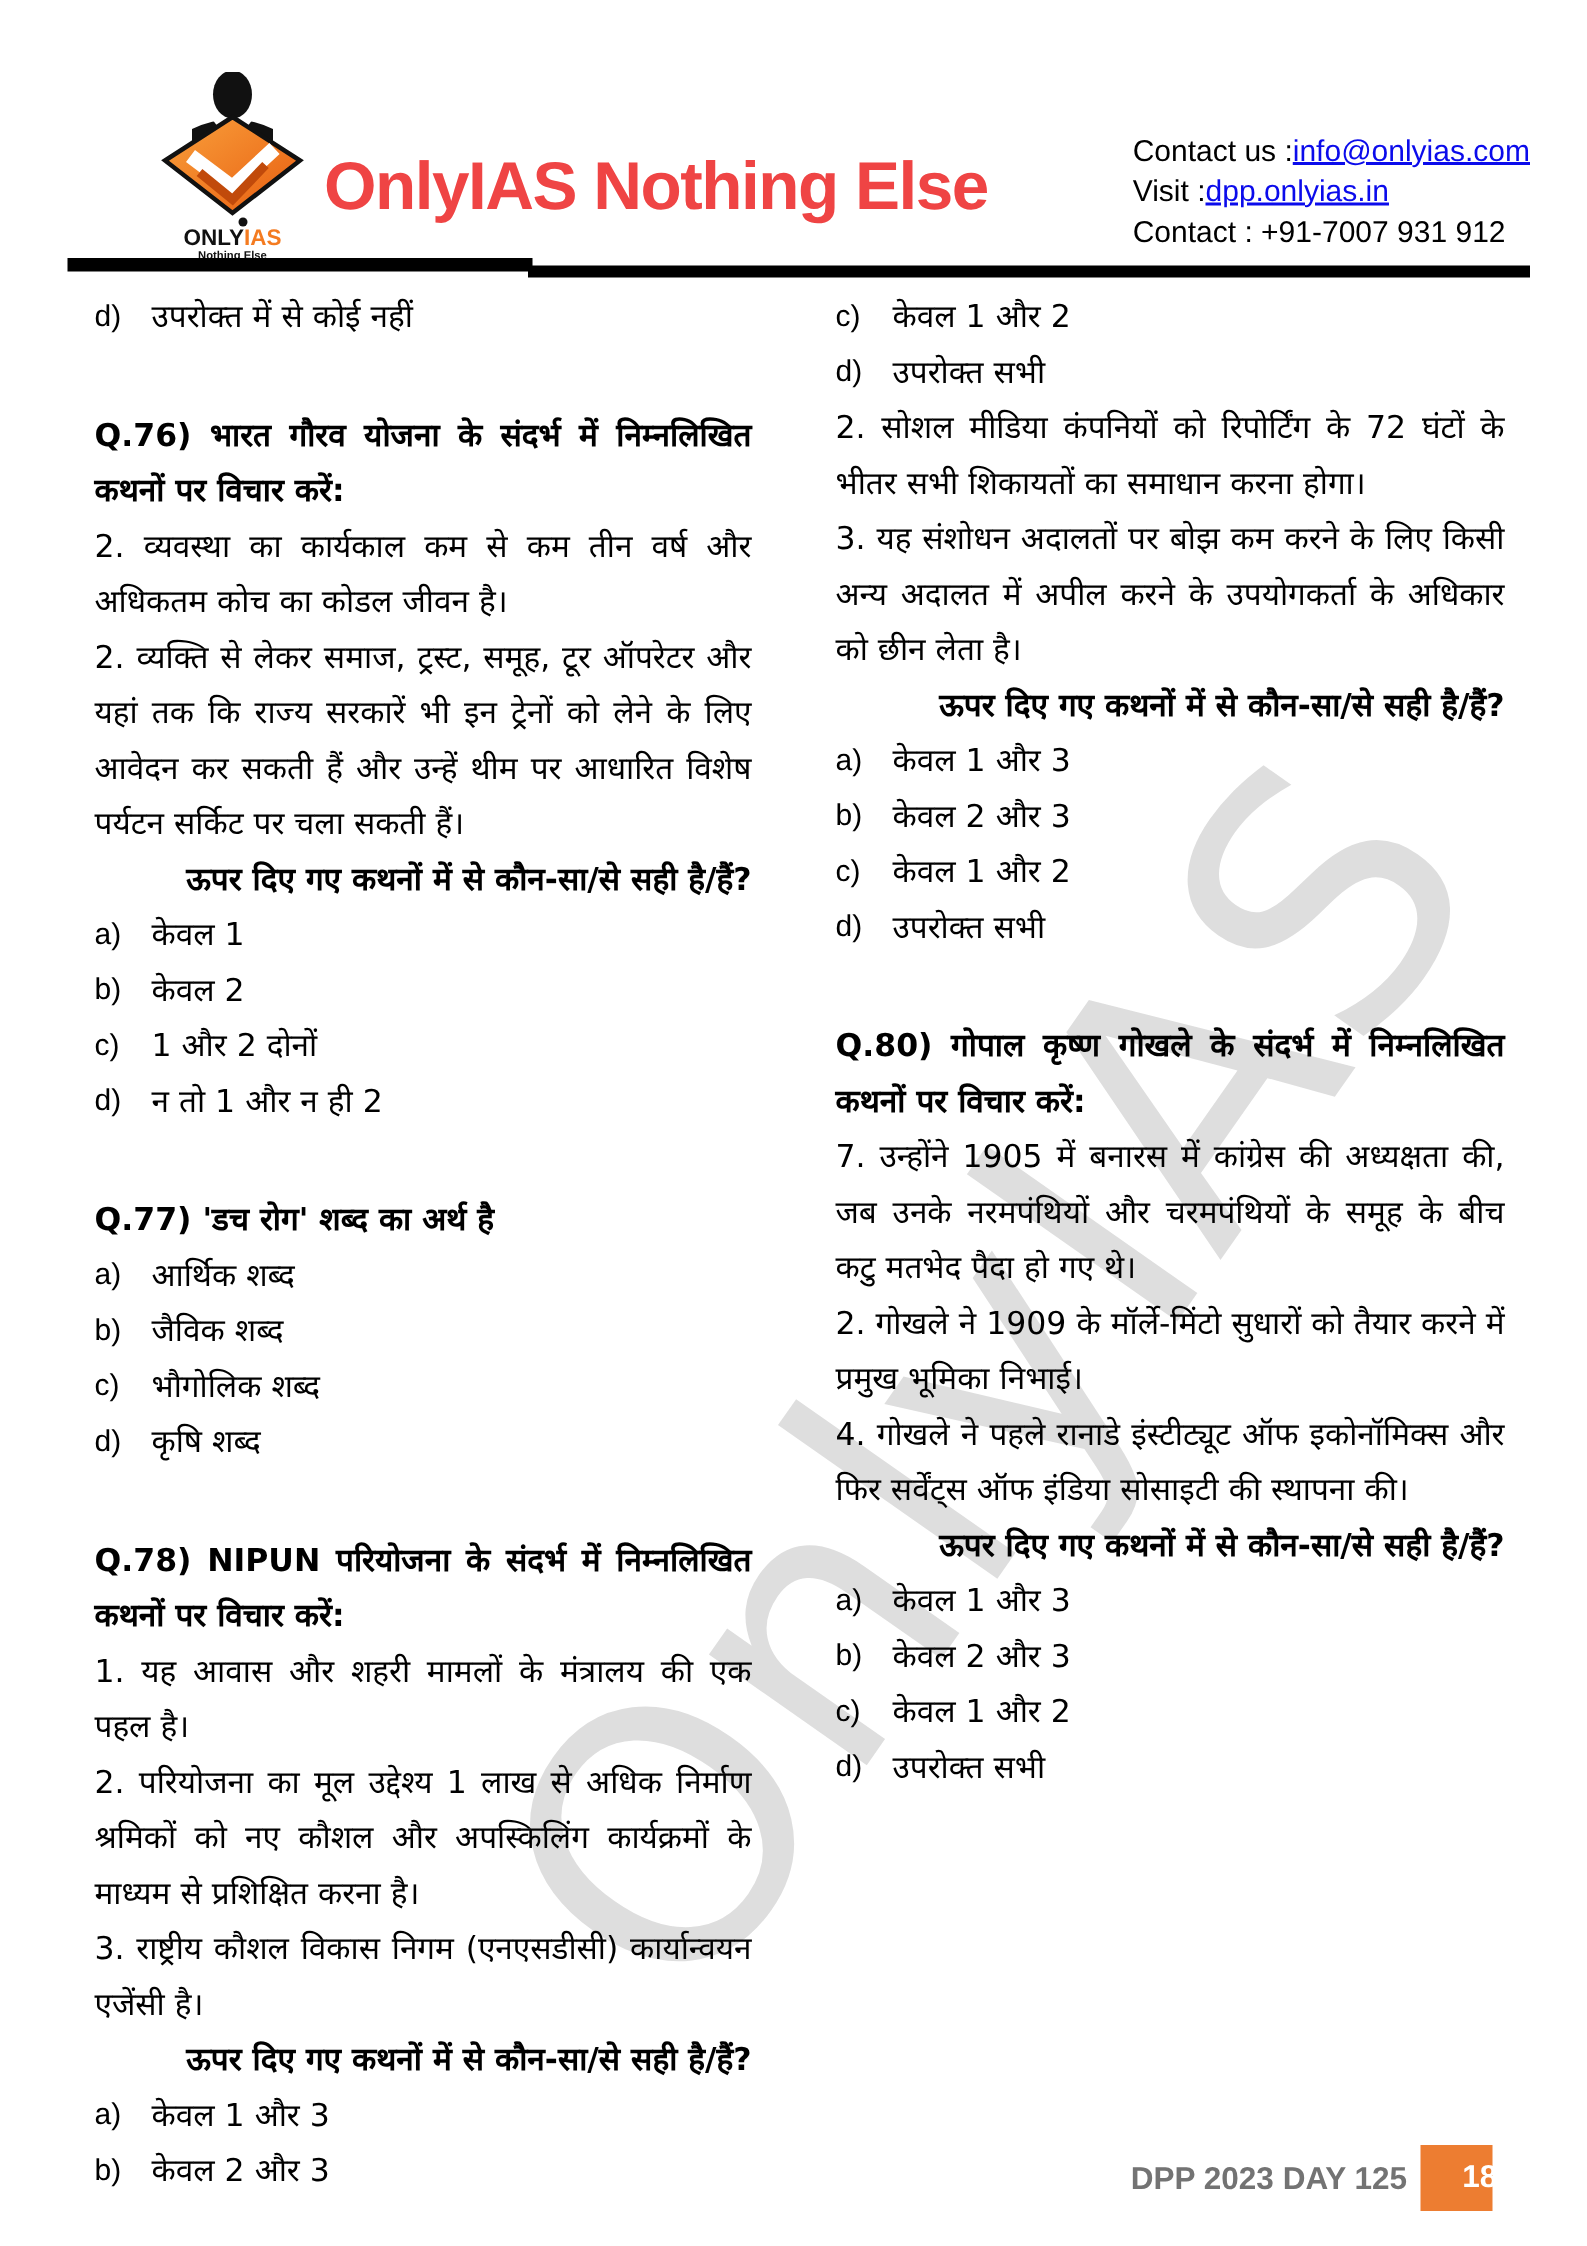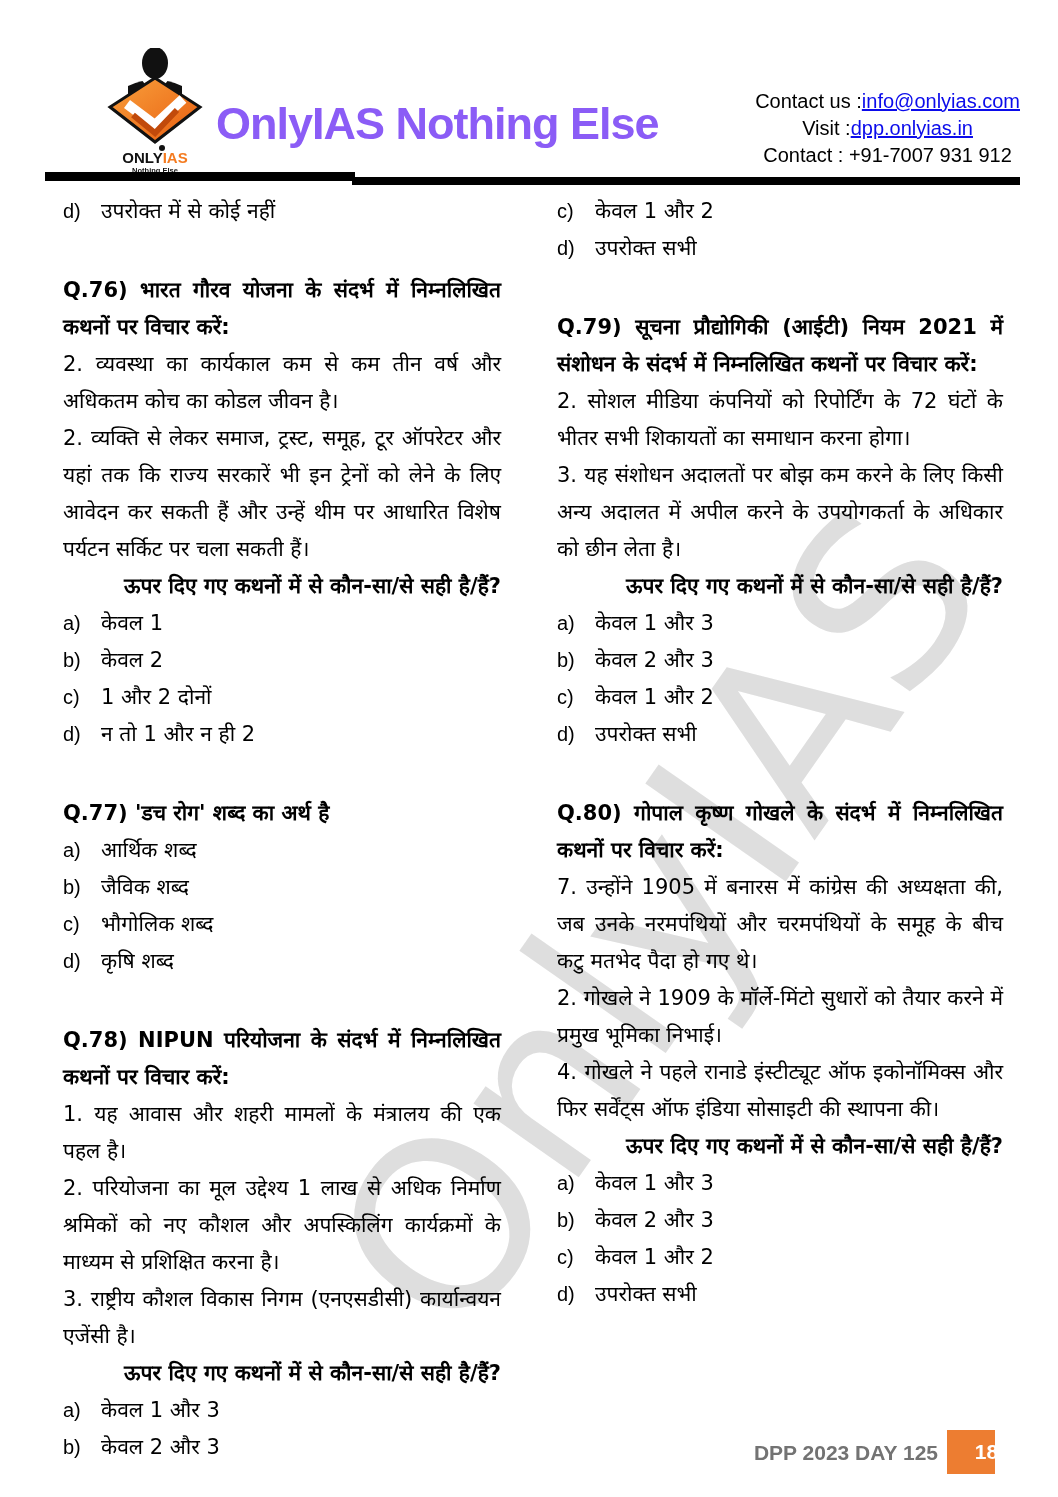--- a/index.html
+++ b/index.html
@@ -20,25 +20,25 @@
     color:#d6d6d6; opacity:.8; letter-spacing:2px;
     z-index:0; pointer-events:none; user-select:none;
   }
 
   
   header { position:absolute; left:0; top:0; width:100%; height:192px; z-index:2; }
   .logo { position:absolute; left:98px; top:48px; width:115px; height:126px; }
   .brand-title{
     position:absolute; left:216px; top:101px;
     font-family:"Liberation Sans", sans-serif;
-    font-weight:800; font-size:45px; line-height:1; color:#8b5cf6;
+    font-weight:800; font-size:45px; line-height:1; color:#ef4444;
     letter-spacing:-1px; white-space:nowrap;
   }
   .contact{
-    position:absolute; right:38px; top:88px; text-align:center;
+    position:absolute; right:38px; top:88px; text-align:left;
     font-family:"Liberation Sans", sans-serif; font-size:20px; line-height:27px; color:#000;
   }
   .contact a { color:#0b0beb; text-decoration:underline; cursor:pointer; }
 
   .rule-left  { position:absolute; left:45px;  top:172px; width:310px; height:9px; background:#000; z-index:2; }
   .rule-right { position:absolute; left:352px; top:177px; width:668px; height:8px; background:#000; z-index:2; }
 
   
   .col { position:absolute; top:193px; z-index:1; font-size:21px; line-height:37px; }
   .col-left  { left:63px;  width:438px; }
@@ -168,21 +168,20 @@
 
   <section class="col col-right">
     <div class="opt">
         <span class="opt-letter">c)</span>
         <span class="opt-text">केवल 1 और 2</span>
       </div>
     <div class="opt">
         <span class="opt-letter">d)</span>
         <span class="opt-text">उपरोक्त सभी</span>
       </div>
-    <p class="q">Q.79) सूचना प्रौद्योगिकी (आईटी) नियम 2021 में संशोधन के संदर्भ में निम्नलिखित कथनों पर विचार करें:</p>
     <p class="st">2. सोशल मीडिया कंपनियों को रिपोर्टिंग के 72 घंटों के भीतर सभी शिकायतों का समाधान करना होगा।</p>
     <p class="st">3. यह संशोधन अदालतों पर बोझ कम करने के लिए किसी अन्य अदालत में अपील करने के उपयोगकर्ता के अधिकार को छीन लेता है।</p>
     <p class="pr">ऊपर दिए गए कथनों में से कौन-सा/से सही है/हैं?</p>
     <div class="opt">
         <span class="opt-letter">a)</span>
         <span class="opt-text">केवल 1 और 3</span>
       </div>
     <div class="opt">
         <span class="opt-letter">b)</span>
         <span class="opt-text">केवल 2 और 3</span>

